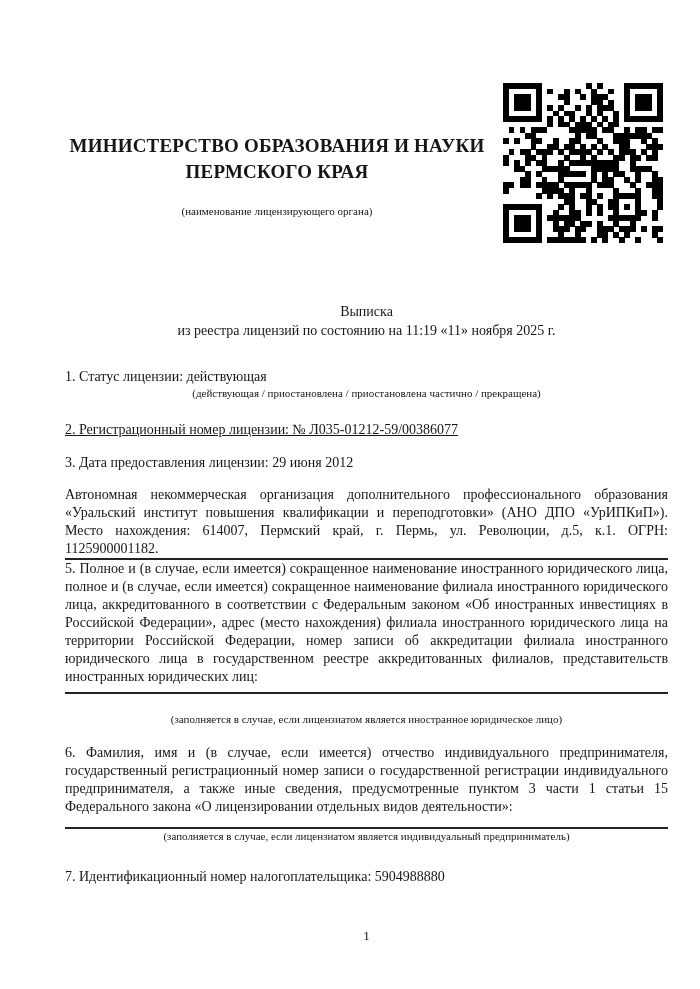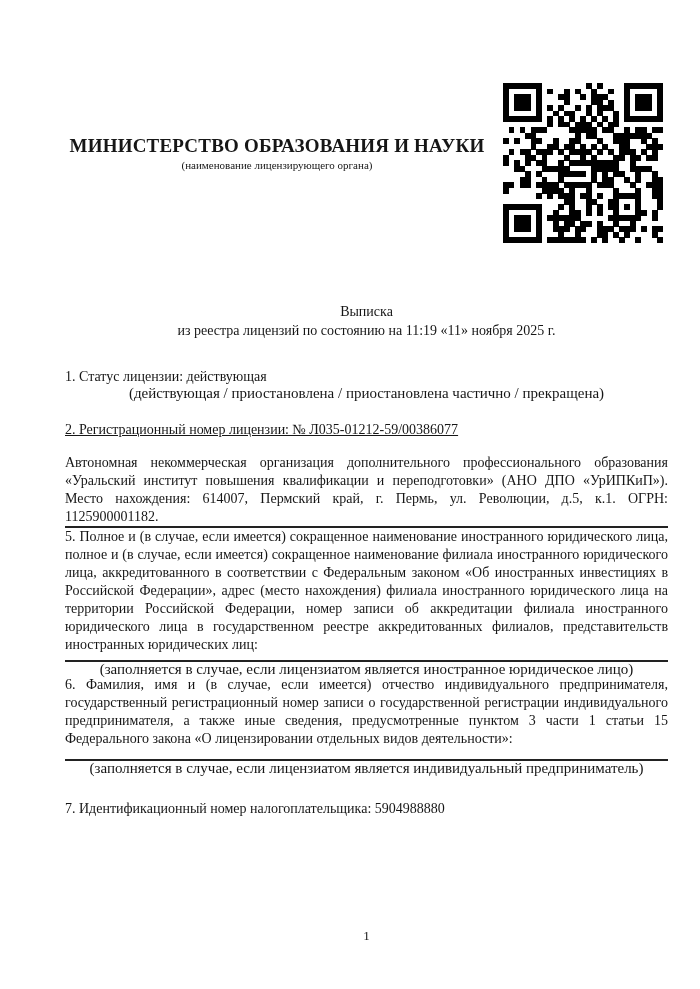--- a/index.html
+++ b/index.html
@@ -19,71 +19,72 @@
   
   .org-block {
     position: absolute;
     left: 65px; top: 133px; width: 424px;
     text-align: center;
   }
   .org-name {
     font-size: 19px; font-weight: bold; line-height: 26px;
     letter-spacing: 0.2px;
   }
-  .org-caption { font-size: 11px; line-height: 13px; margin-top: 0; }
+  .org-caption { font-size: 11px; line-height: 13px; margin-top: 20px; }
 
   .qr {
     position: absolute;
     left: 503px; top: 83px; width: 160px; height: 160px;
   }
   .qr svg { display: block; width: 100%; height: 100%; }
 
   
   .content {
     position: absolute;
     left: 65px; top: 302px; width: 603px;
     font-size: 14px; line-height: 18px;
   }
   .doc-title { text-align: center; line-height: 19px; margin-bottom: 28px; font-family: Liberation Serif, serif; }
 
   .para { margin: 0; }
   .just { text-align: justify; }
   .caption {
-    font-size: 15px; line-height: 13px;
+    font-size: 11px; line-height: 13px;
     text-align: center;
   }
 
   .sec1 .caption { margin-top: 1px; margin-bottom: 21px; }
   .sec2 { margin-bottom: 15px; text-decoration: underline; }
   .sec3 { margin-bottom: 14px; }
 
   .value-underlined { border-bottom: 2px solid #222; }
   .blank-rule { border-bottom: 2px solid #222; }
   .blank-5 { height: 6px; }
   .blank-6 { height: 11px; }
 
   .sec4 .caption { padding-top: 2px; margin-bottom: 20px; }
-  .sec5 .caption { padding-top: 1px; }
+  .sec5 .caption { padding-top: 19px; margin-bottom: 18px; }
   .sec6 .caption { padding-top: 1px; margin-bottom: 25px; }
 
   .page-number {
     position: absolute;
     left: 65px; top: 928px; width: 603px;
     text-align: center;
     font-size: 13px; line-height: 16px;
   }
 </style>
 </head>
 <body>
 
 <div class="page">
 
   <div class="org-block">
     <div class="org-name">
       <span>МИНИСТЕРСТВО ОБРАЗОВАНИЯ И НАУКИ</span><br>
+      <span>ПЕРМСКОГО КРАЯ</span>
     </div>
     <div class="org-caption">(наименование лицензирующего органа)</div>
   </div>
 
   <div class="qr">
     <svg viewBox="0 0 29 29" preserveAspectRatio="none" shape-rendering="crispEdges" fill="#000000" aria-hidden="true">
       <g>
           <rect x="0" y="0" width="1.06" height="1.06"></rect>
           <rect x="1" y="0" width="1.06" height="1.06"></rect>
           <rect x="2" y="0" width="1.06" height="1.06"></rect>
@@ -510,20 +511,23 @@
 
     <div class="sec1">
       <p class="para">1. Статус лицензии: действующая</p>
       <div class="caption">(действующая / приостановлена / приостановлена частично / прекращена)</div>
     </div>
 
     <div class="sec2">
       <p class="para">2. Регистрационный номер лицензии: № Л035-01212-59/00386077</p>
     </div>
 
+    <div class="sec3">
+      <p class="para">3. Дата предоставления лицензии: 29 июня 2012</p>
+    </div>
 
     <div class="sec4">
       <p class="para just value-underlined">Автономная некоммерческая организация дополнительного профессионального образования «Уральский институт повышения квалификации и переподготовки» (АНО ДПО «УрИПКиП»). Место нахождения: 614007, Пермский край, г. Пермь, ул. Революции, д.5, к.1. ОГРН: 1125900001182.</p>
     </div>
 
     <div class="sec5">
       <p class="para just">5. Полное и (в случае, если имеется) сокращенное наименование иностранного юридического лица, полное и (в случае, если имеется) сокращенное наименование филиала иностранного юридического лица, аккредитованного в соответствии с Федеральным законом «Об иностранных инвестициях в Российской Федерации», адрес (место нахождения) филиала иностранного юридического лица на территории Российской Федерации, номер записи об аккредитации филиала иностранного юридического лица в государственном реестре аккредитованных филиалов, представительств иностранных юридических лиц:</p>
       <div class="blank-rule blank-5"></div>
       <div class="caption">(заполняется в случае, если лицензиатом является иностранное юридическое лицо)</div>
     </div>

